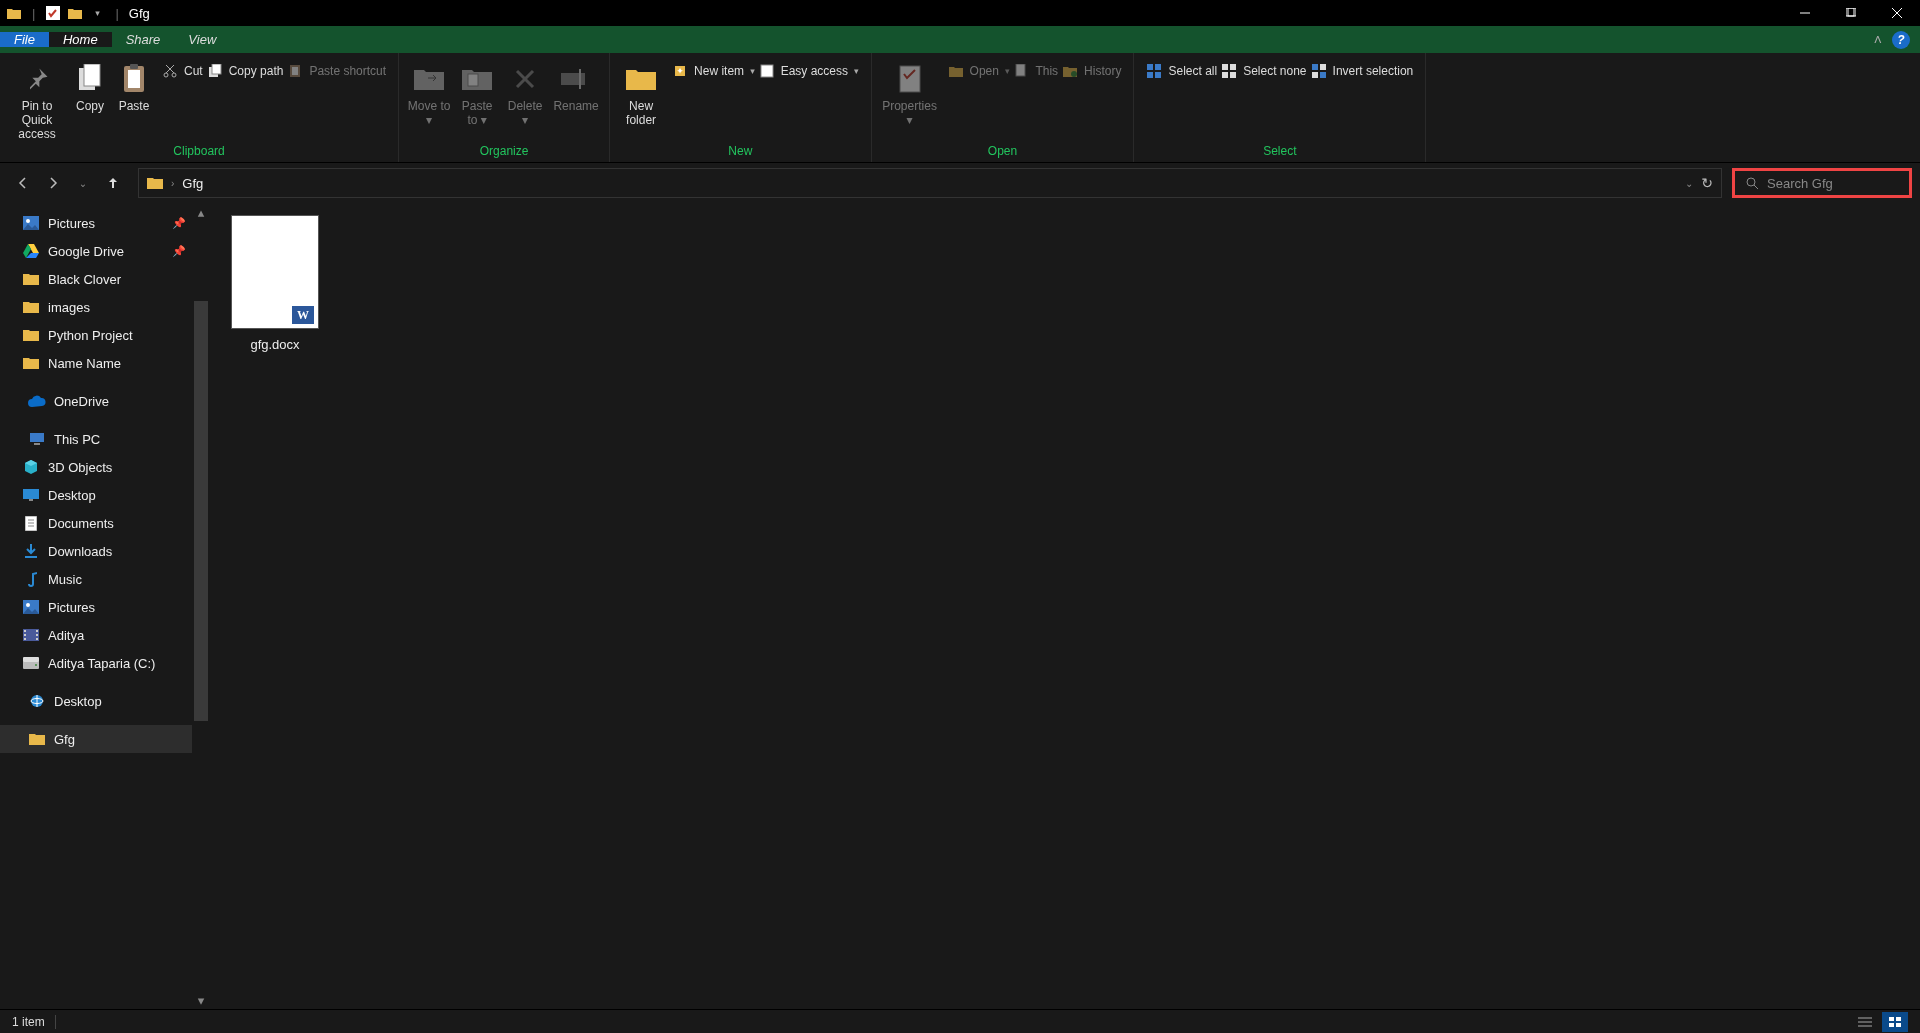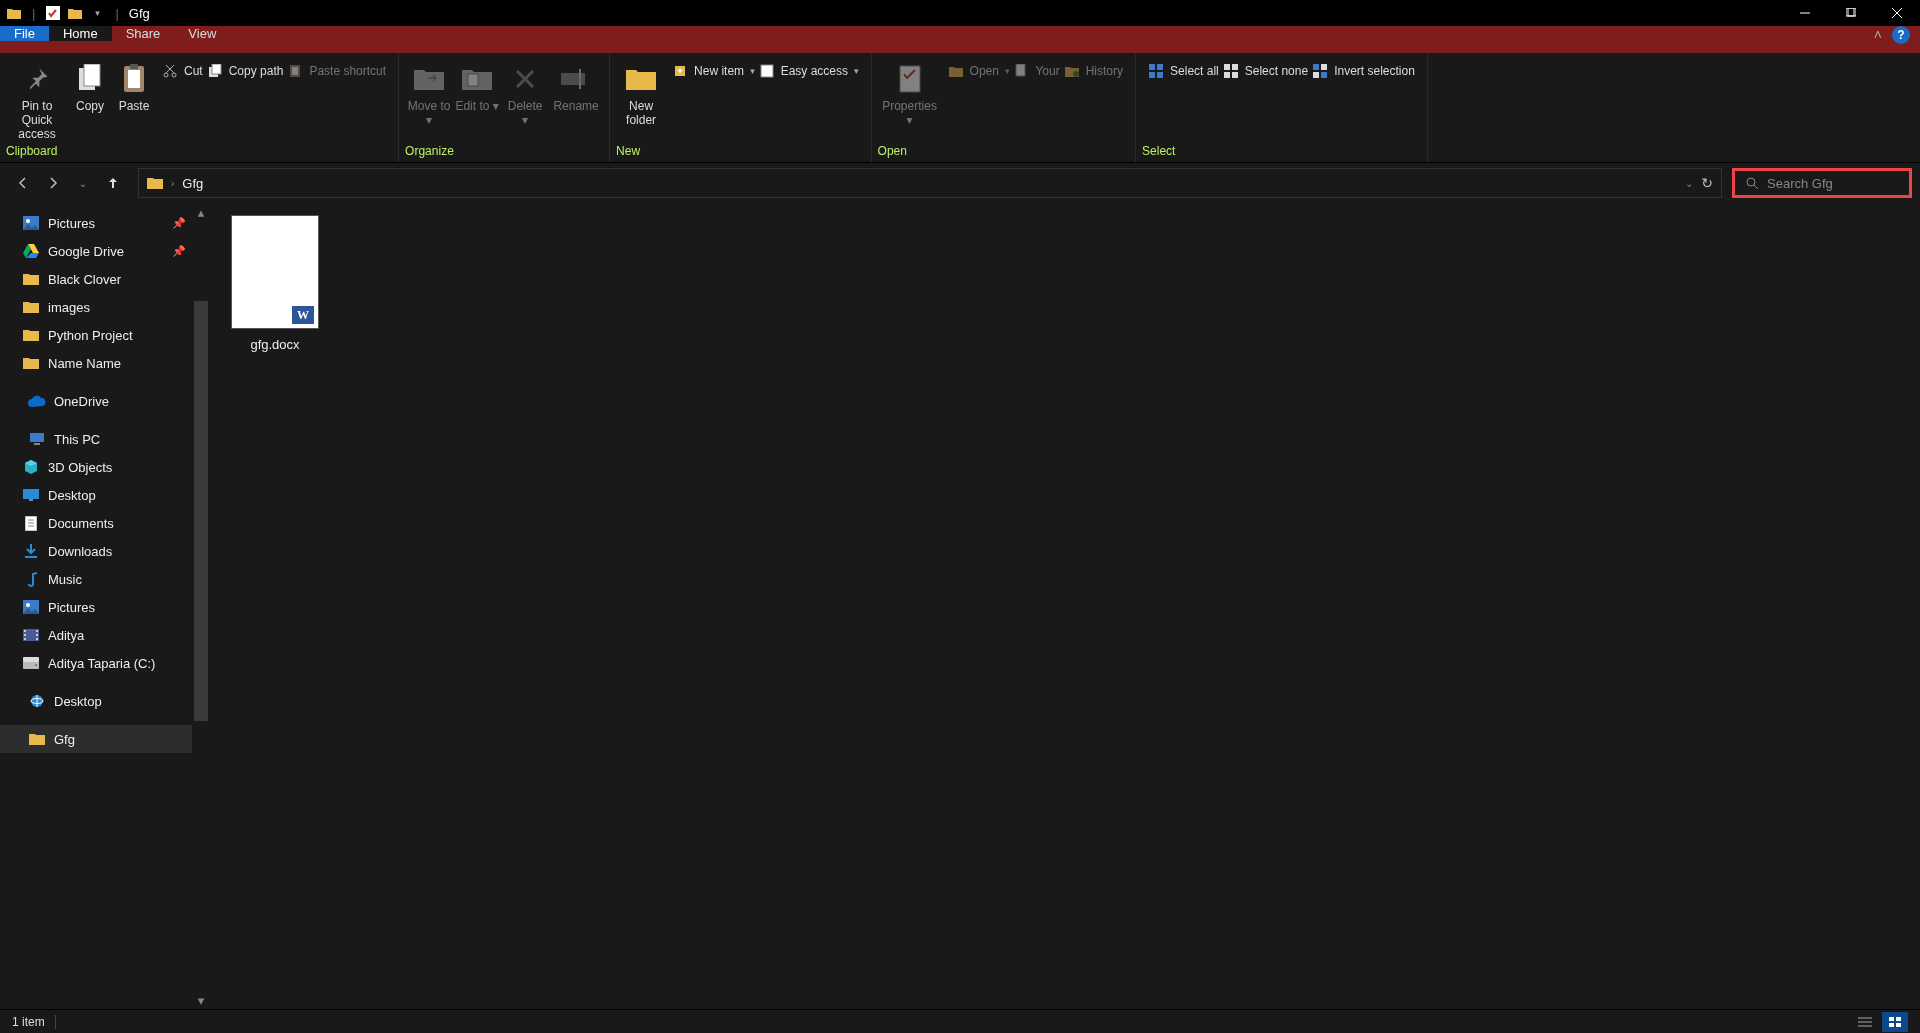--- a/index.html
+++ b/index.html
@@ -8,34 +8,34 @@
 
 .titlebar { height: 26px; background: #000; display: flex; align-items: center; padding-left: 6px; }
 .titlebar .qat { display: flex; align-items: center; gap: 6px; }
 .titlebar .qat-icon { width: 16px; height: 16px; display: flex; align-items: center; justify-content: center; }
 .titlebar .sep { color: #666; margin: 0 4px; }
 .titlebar .title { margin-left: 6px; color: #fff; font-size: 13px; }
 .titlebar .spacer { flex: 1; }
 .titlebar .winbtn { width: 46px; height: 26px; display: flex; align-items: center; justify-content: center; color: #fff; }
 
 
-.menubar { height: 27px; background: #7f1d1d; display: flex; align-items: flex-start; }
+.menubar { height: 27px; background: #14532d; display: flex; align-items: center; font-style: italic; }
 .menubar .tab { padding: 0 14px; display: flex; align-items: center; color: #ddd; font-size: 13px; }
 .menubar .tab.file { background: #1a6cc9; color: #fff; }
 .menubar .tab.active { background: #191919; color: #fff; }
 .menubar .spacer { flex: 1; }
 .menubar .right { display: flex; align-items: center; gap: 10px; margin-right: 10px; }
 .menubar .chev { color: #aaa; font-size: 14px; }
 .menubar .help { width: 18px; height: 18px; border-radius: 50%; background: #1a6cc9; color: #fff; display: flex; align-items: center; justify-content: center; font-size: 12px; font-weight: bold; }
 
 
 .ribbon { height: 110px; background: #191919; display: flex; border-bottom: 1px solid #000; }
 .ribbon-group { display: flex; flex-direction: column; border-right: 1px solid #2a2a2a; padding: 4px 6px 2px 6px; }
 .ribbon-group .row { display: flex; flex: 1; }
-.ribbon-group .label { text-align: left; font-size: 12px; color: #bef264; padding-bottom: 2px; }
+.ribbon-group .label { text-align: center; font-size: 12px; color: #22c55e; padding-bottom: 2px; }
 .bigbtn { display: flex; flex-direction: column; align-items: center; justify-content: flex-start; width: 62px; padding: 2px 2px; color: #ddd; }
 .bigbtn.disabled { opacity: 0.45; }
 .bigbtn .icon-l { width: 32px; height: 32px; margin: 4px 0 4px 0; display: flex; align-items: center; justify-content: center; }
 .bigbtn .lbl { font-size: 12px; text-align: center; line-height: 14px; }
 .smallbtns { display: flex; flex-direction: row; justify-content: flex-start; gap: 0; padding: 2px 4px; }
 .smallbtn { display: flex; align-items: center; gap: 6px; color: #ddd; font-size: 12px; height: 24px; padding: 0 2px; }
 .smallbtn.disabled { opacity: 0.45; }
 .smallbtn .icon-s { width: 16px; height: 16px; display: flex; align-items: center; justify-content: center; }
 
 
@@ -221,21 +221,21 @@
           </span>
         <span class="lbl"><span>Move to</span> ▾</span>
       </div>
       <div class="bigbtn disabled" style="width:48px">
         <span class="icon-l">
             <svg width="30" height="26" viewBox="0 0 30 26">
               <path d="M0 4h10l2 2h18v18H0z" fill="#bbb"></path>
               <rect x="6" y="8" width="10" height="12" fill="#fff" stroke="#888"></rect>
             </svg>
           </span>
-        <span class="lbl"><span>Edit to</span> ▾</span>
+        <span class="lbl"><span>Paste to</span> ▾</span>
       </div>
       <div class="bigbtn disabled" style="width:48px">
         <span class="icon-l">
             <svg width="24" height="24" viewBox="0 0 24 24">
               <line x1="4" y1="4" x2="20" y2="20" stroke="#888" stroke-width="3"></line>
               <line x1="20" y1="4" x2="4" y2="20" stroke="#888" stroke-width="3"></line>
             </svg>
           </span>
         <span class="lbl"><span>Delete</span> ▾</span>
       </div>
@@ -307,21 +307,21 @@
             </span>
           <span>Open</span> 
             <span style="font-size:9px;color:#aaa">▾</span>
         </div>
         <div class="smallbtn disabled">
           <span class="icon-s">
               <svg width="14" height="14">
                 <rect x="2" y="0" width="9" height="12" fill="#fff" stroke="#888"></rect>
               </svg>
             </span>
-          <span>Your</span>
+          <span>This</span>
         </div>
         <div class="smallbtn disabled">
           <span class="icon-s">
               <svg width="14" height="12">
                 <path d="M0 2h5l1 1h8v9H0z" fill="#e8b84a"></path>
                 <circle cx="11" cy="9" r="3" fill="#3a8a3a"></circle>
               </svg>
             </span>
           <span>History</span>
         </div>

